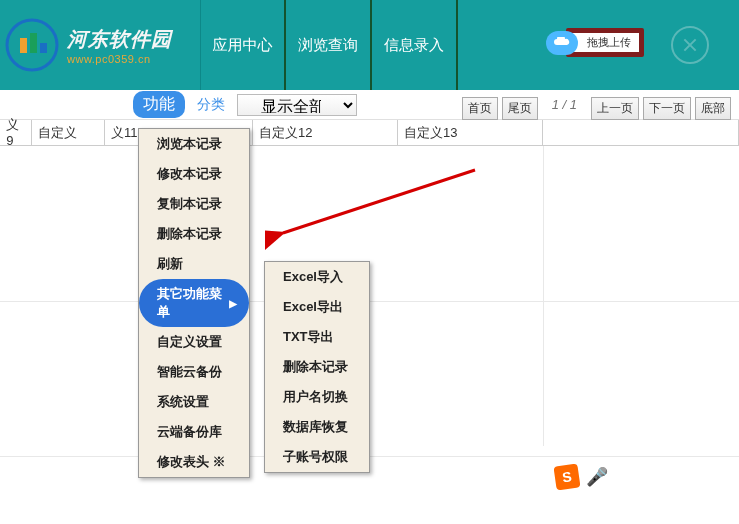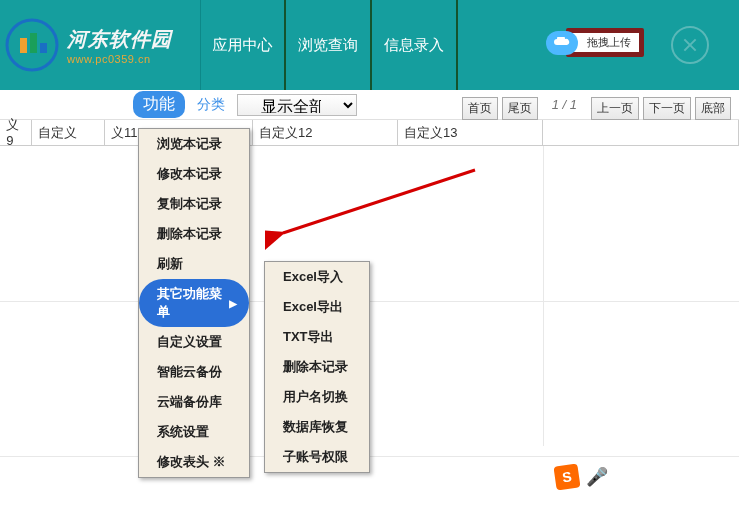--- a/index.html
+++ b/index.html
@@ -135,22 +135,22 @@
   <div class="menu-item">修改本记录</div>
   <div class="menu-item">复制本记录</div>
   <div class="menu-item">删除本记录</div>
   <div class="menu-item">刷新</div>
   <div class="menu-item highlight">
     <span>其它功能菜单</span>
     <span class="menu-arrow">▶</span>
   </div>
   <div class="menu-item">自定义设置</div>
   <div class="menu-item">智能云备份</div>
+  <div class="menu-item">系统设置</div>
   <div class="menu-item">云端备份库</div>
-  <div class="menu-item">系统设置</div>
   <div class="menu-item">修改表头 ※</div>
 </div>
 
 <div class="menu menu2">
   <div class="menu-item">Excel导入</div>
   <div class="menu-item">Excel导出</div>
   <div class="menu-item">TXT导出</div>
   <div class="menu-item">删除本记录</div>
   <div class="menu-item">用户名切换</div>
   <div class="menu-item">数据库恢复</div>

